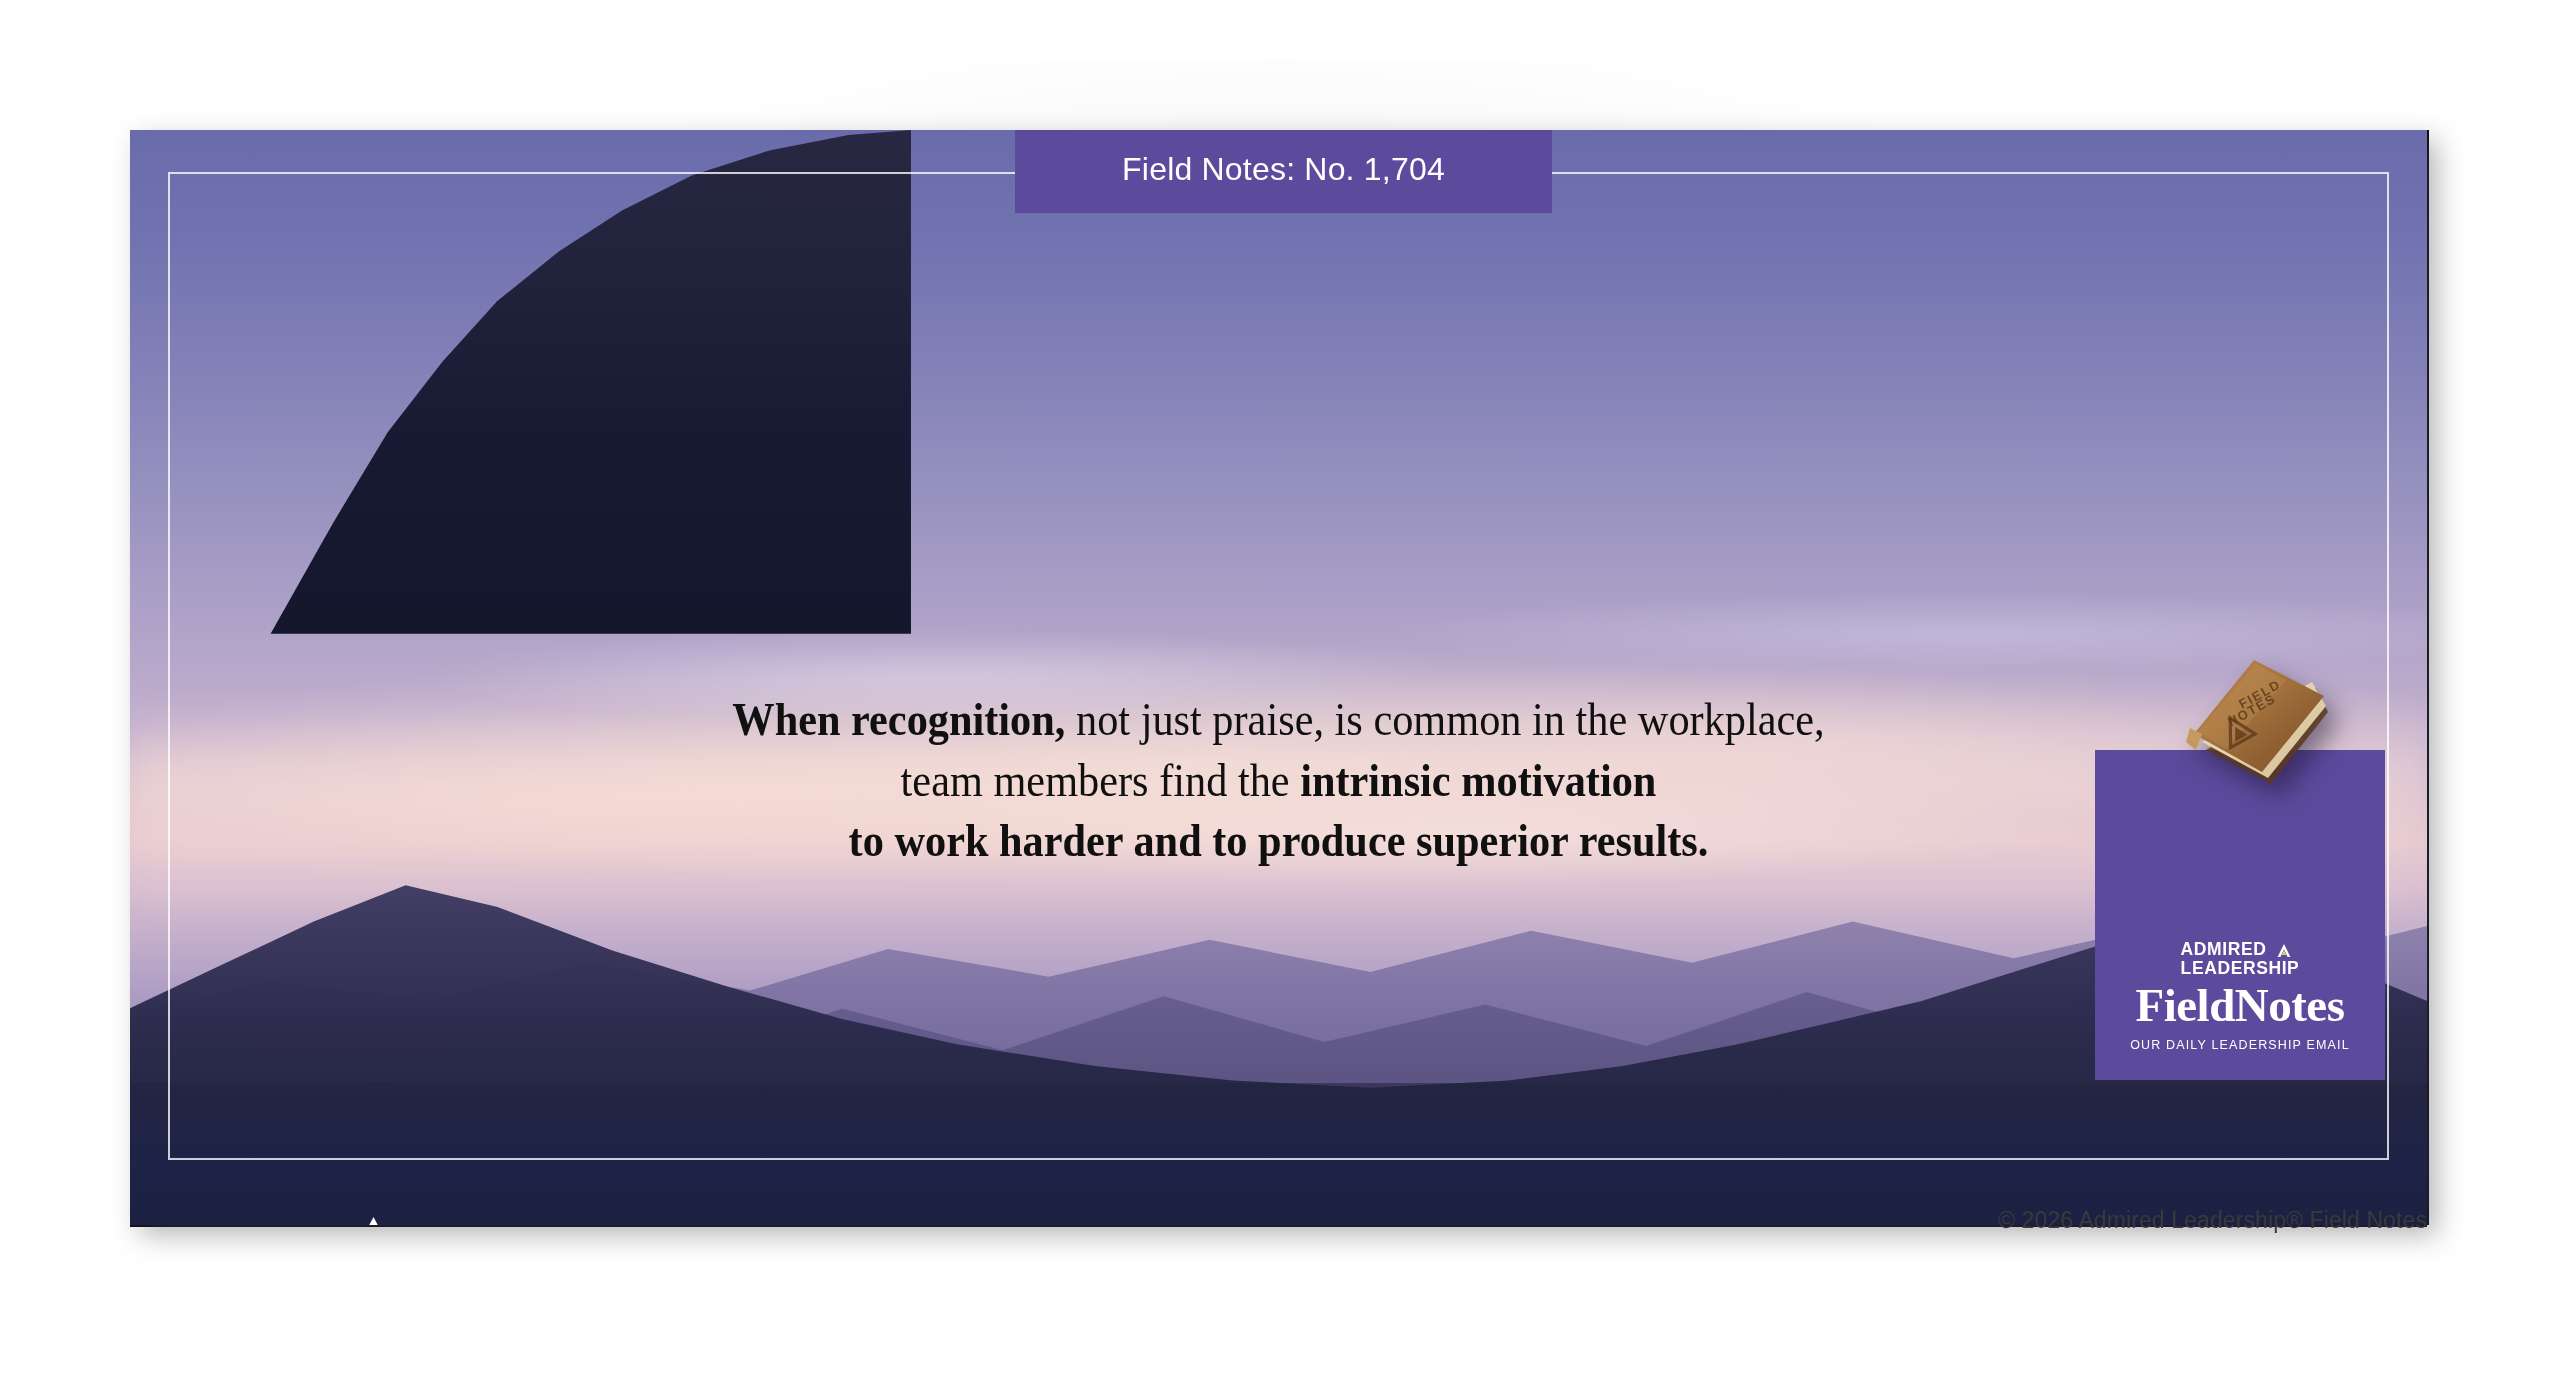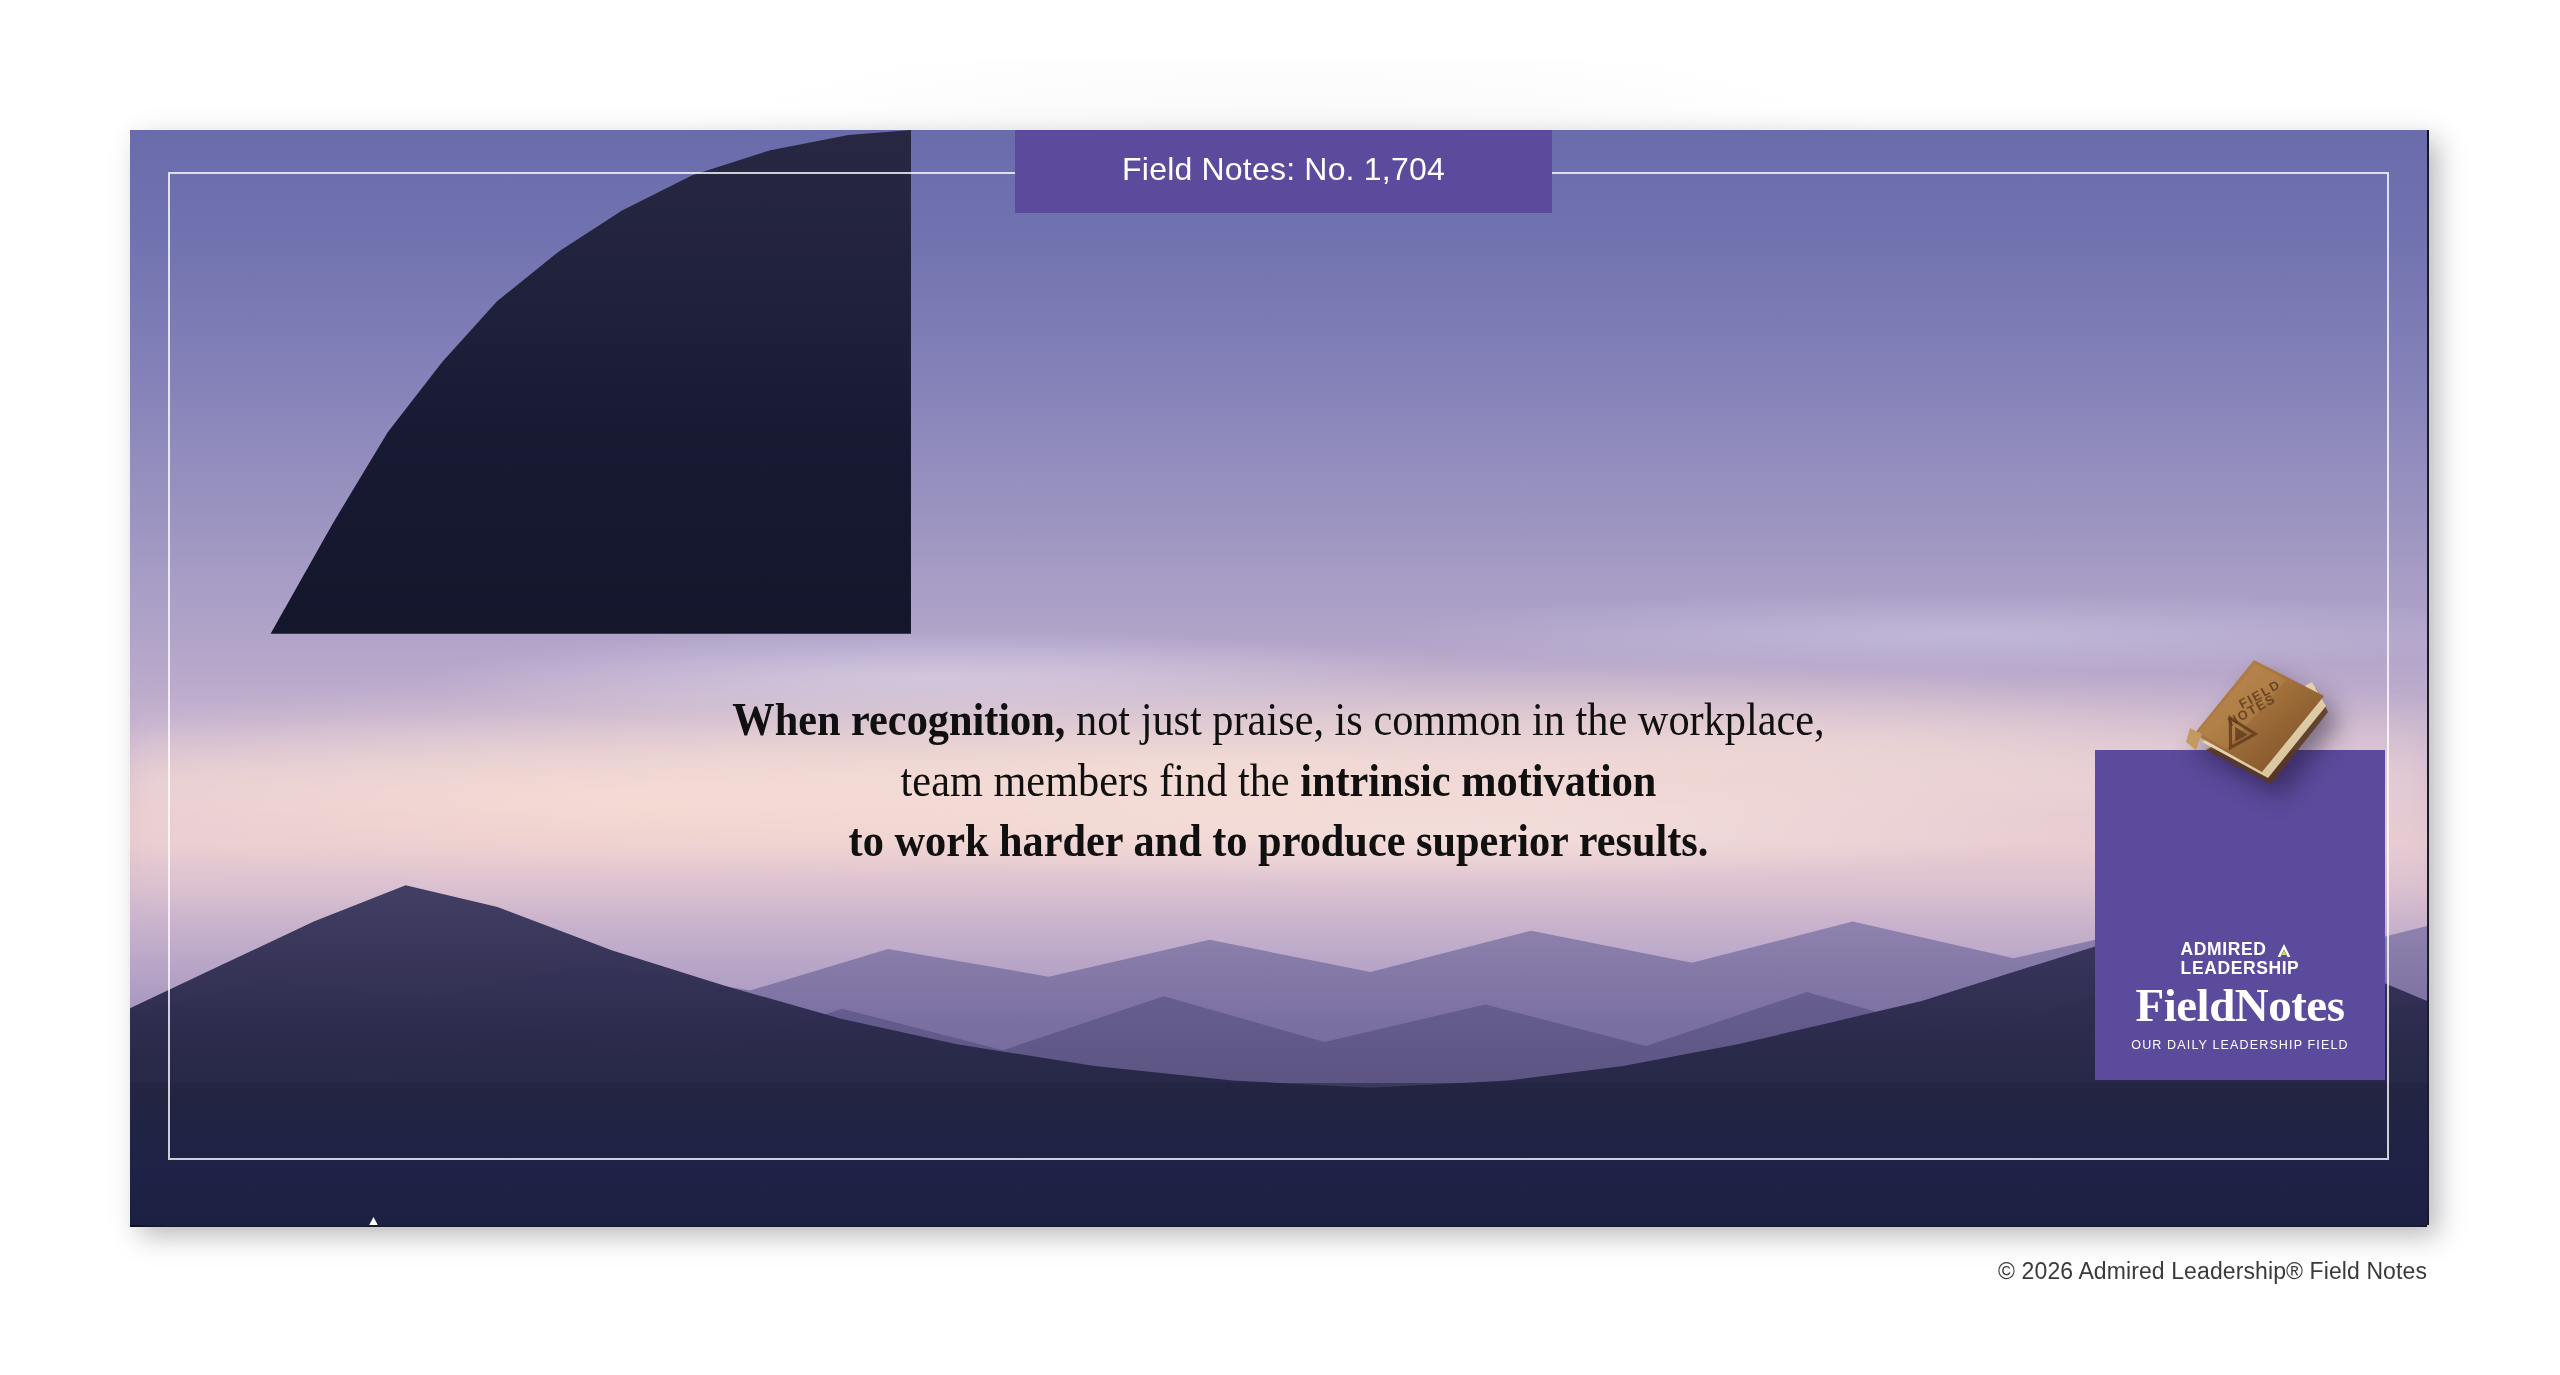--- a/index.html
+++ b/index.html
@@ -185,21 +185,21 @@
   }
 
   
   .al-mark{
     position:absolute; left:196px; top:1085px;
     width:95px; height:90px; z-index:9;
   }
 
   
   .copyright{
-    position:absolute; left:0; top:1258px; width:2427px;
+    position:absolute; left:0; top:1207px; width:2427px;
     text-align:right; padding-right:0;
     font-size:23px; color:#3a3a3a; letter-spacing:.1px;
   }
 </style>
 </head>
 <body>
 
 <div id="stage">
 
   <div class="page-glow"></div>
@@ -235,21 +235,21 @@
             <span class="al-tri">
               <svg viewBox="0 0 14 14" width="14" height="14" aria-hidden="true">
                 <path d="M7 0 L13.4 13 L10.6 13 L7 5.2 L3.4 13 L0.6 13 Z" fill="#ffffff"></path>
                 <path d="M7 6.3 L9.3 11.1 L4.7 11.1 Z" fill="#c8e84a"></path>
               </svg>
             </span>
           </div>
           <div>LEADERSHIP</div>
         </div>
         <div class="fieldnotes"><span>Field</span><span>Notes</span></div>
-        <div class="tagline">OUR DAILY LEADERSHIP FIELD</div>
+        <div class="tagline">OUR DAILY LEADERSHIP EMAIL</div>
       </div>
     </div>
 
     <div class="notebook">
       <svg viewBox="0 0 186 150" width="186" height="150" aria-hidden="true">
         <defs>
           <linearGradient id="leather" x1="0" y1="0" x2="1" y2="1">
             <stop offset="0%" stop-color="#b98a50"></stop>
             <stop offset="38%" stop-color="#a9763f"></stop>
             <stop offset="70%" stop-color="#8e5f31"></stop>

